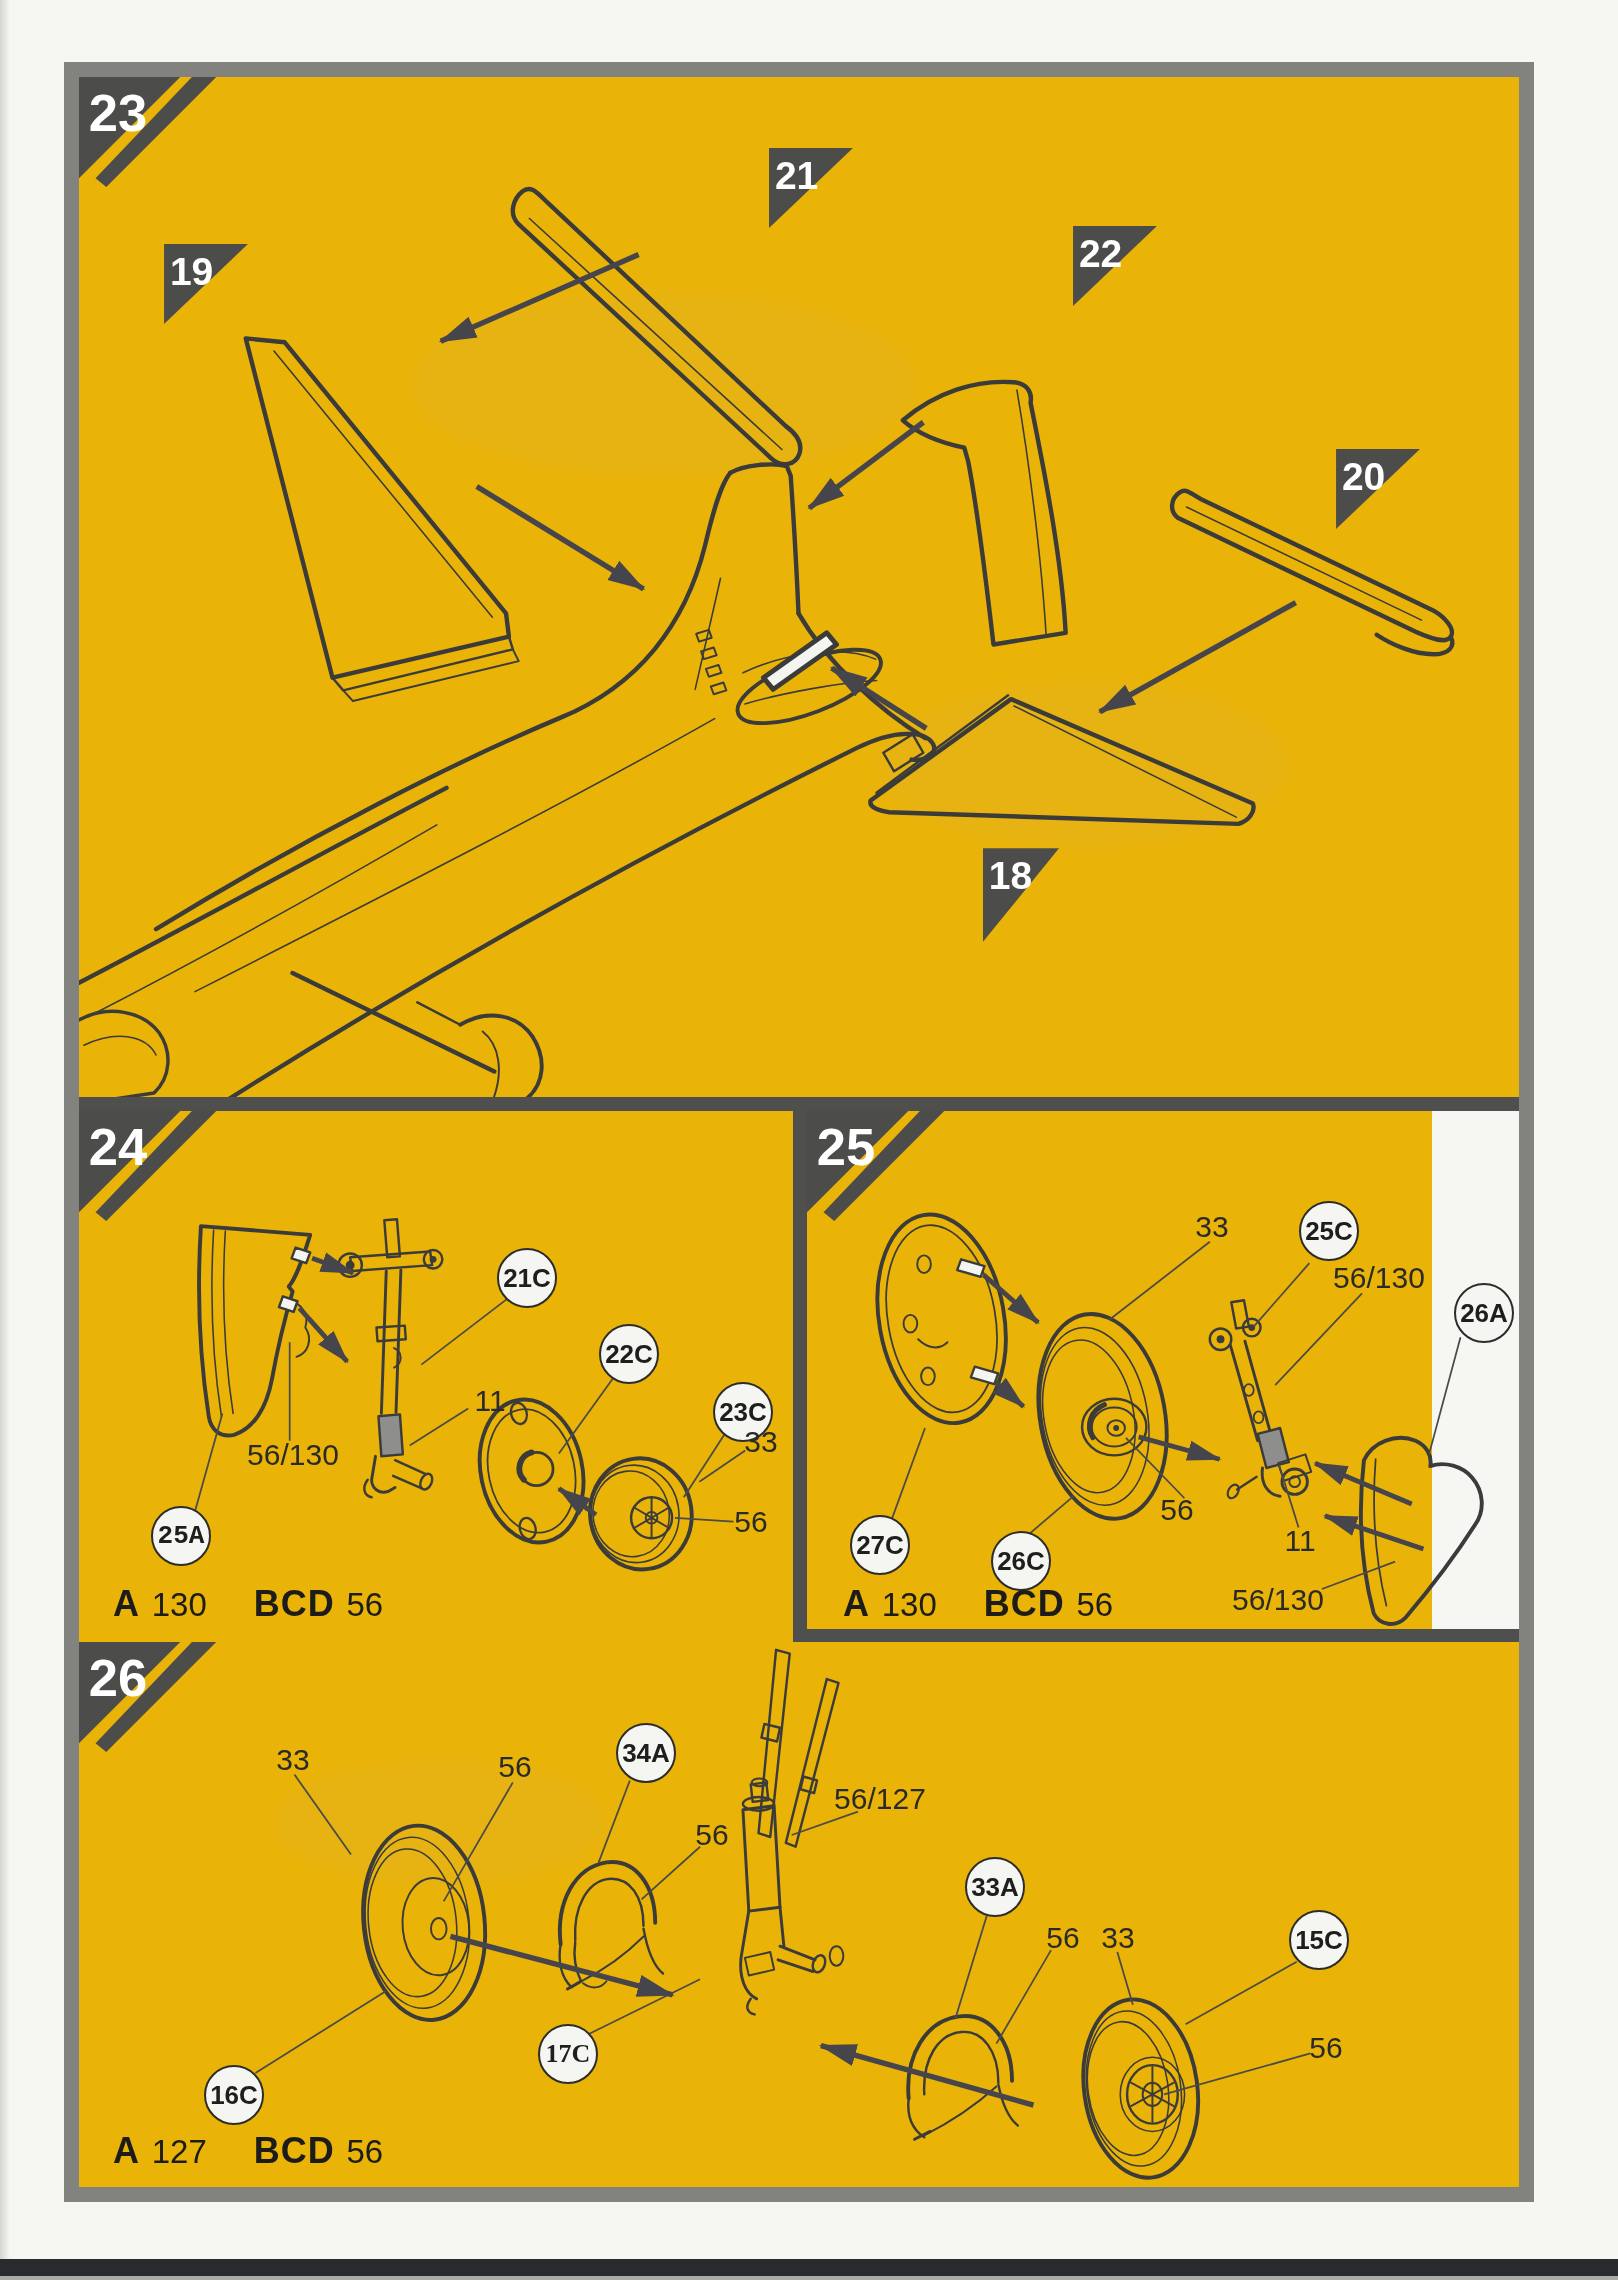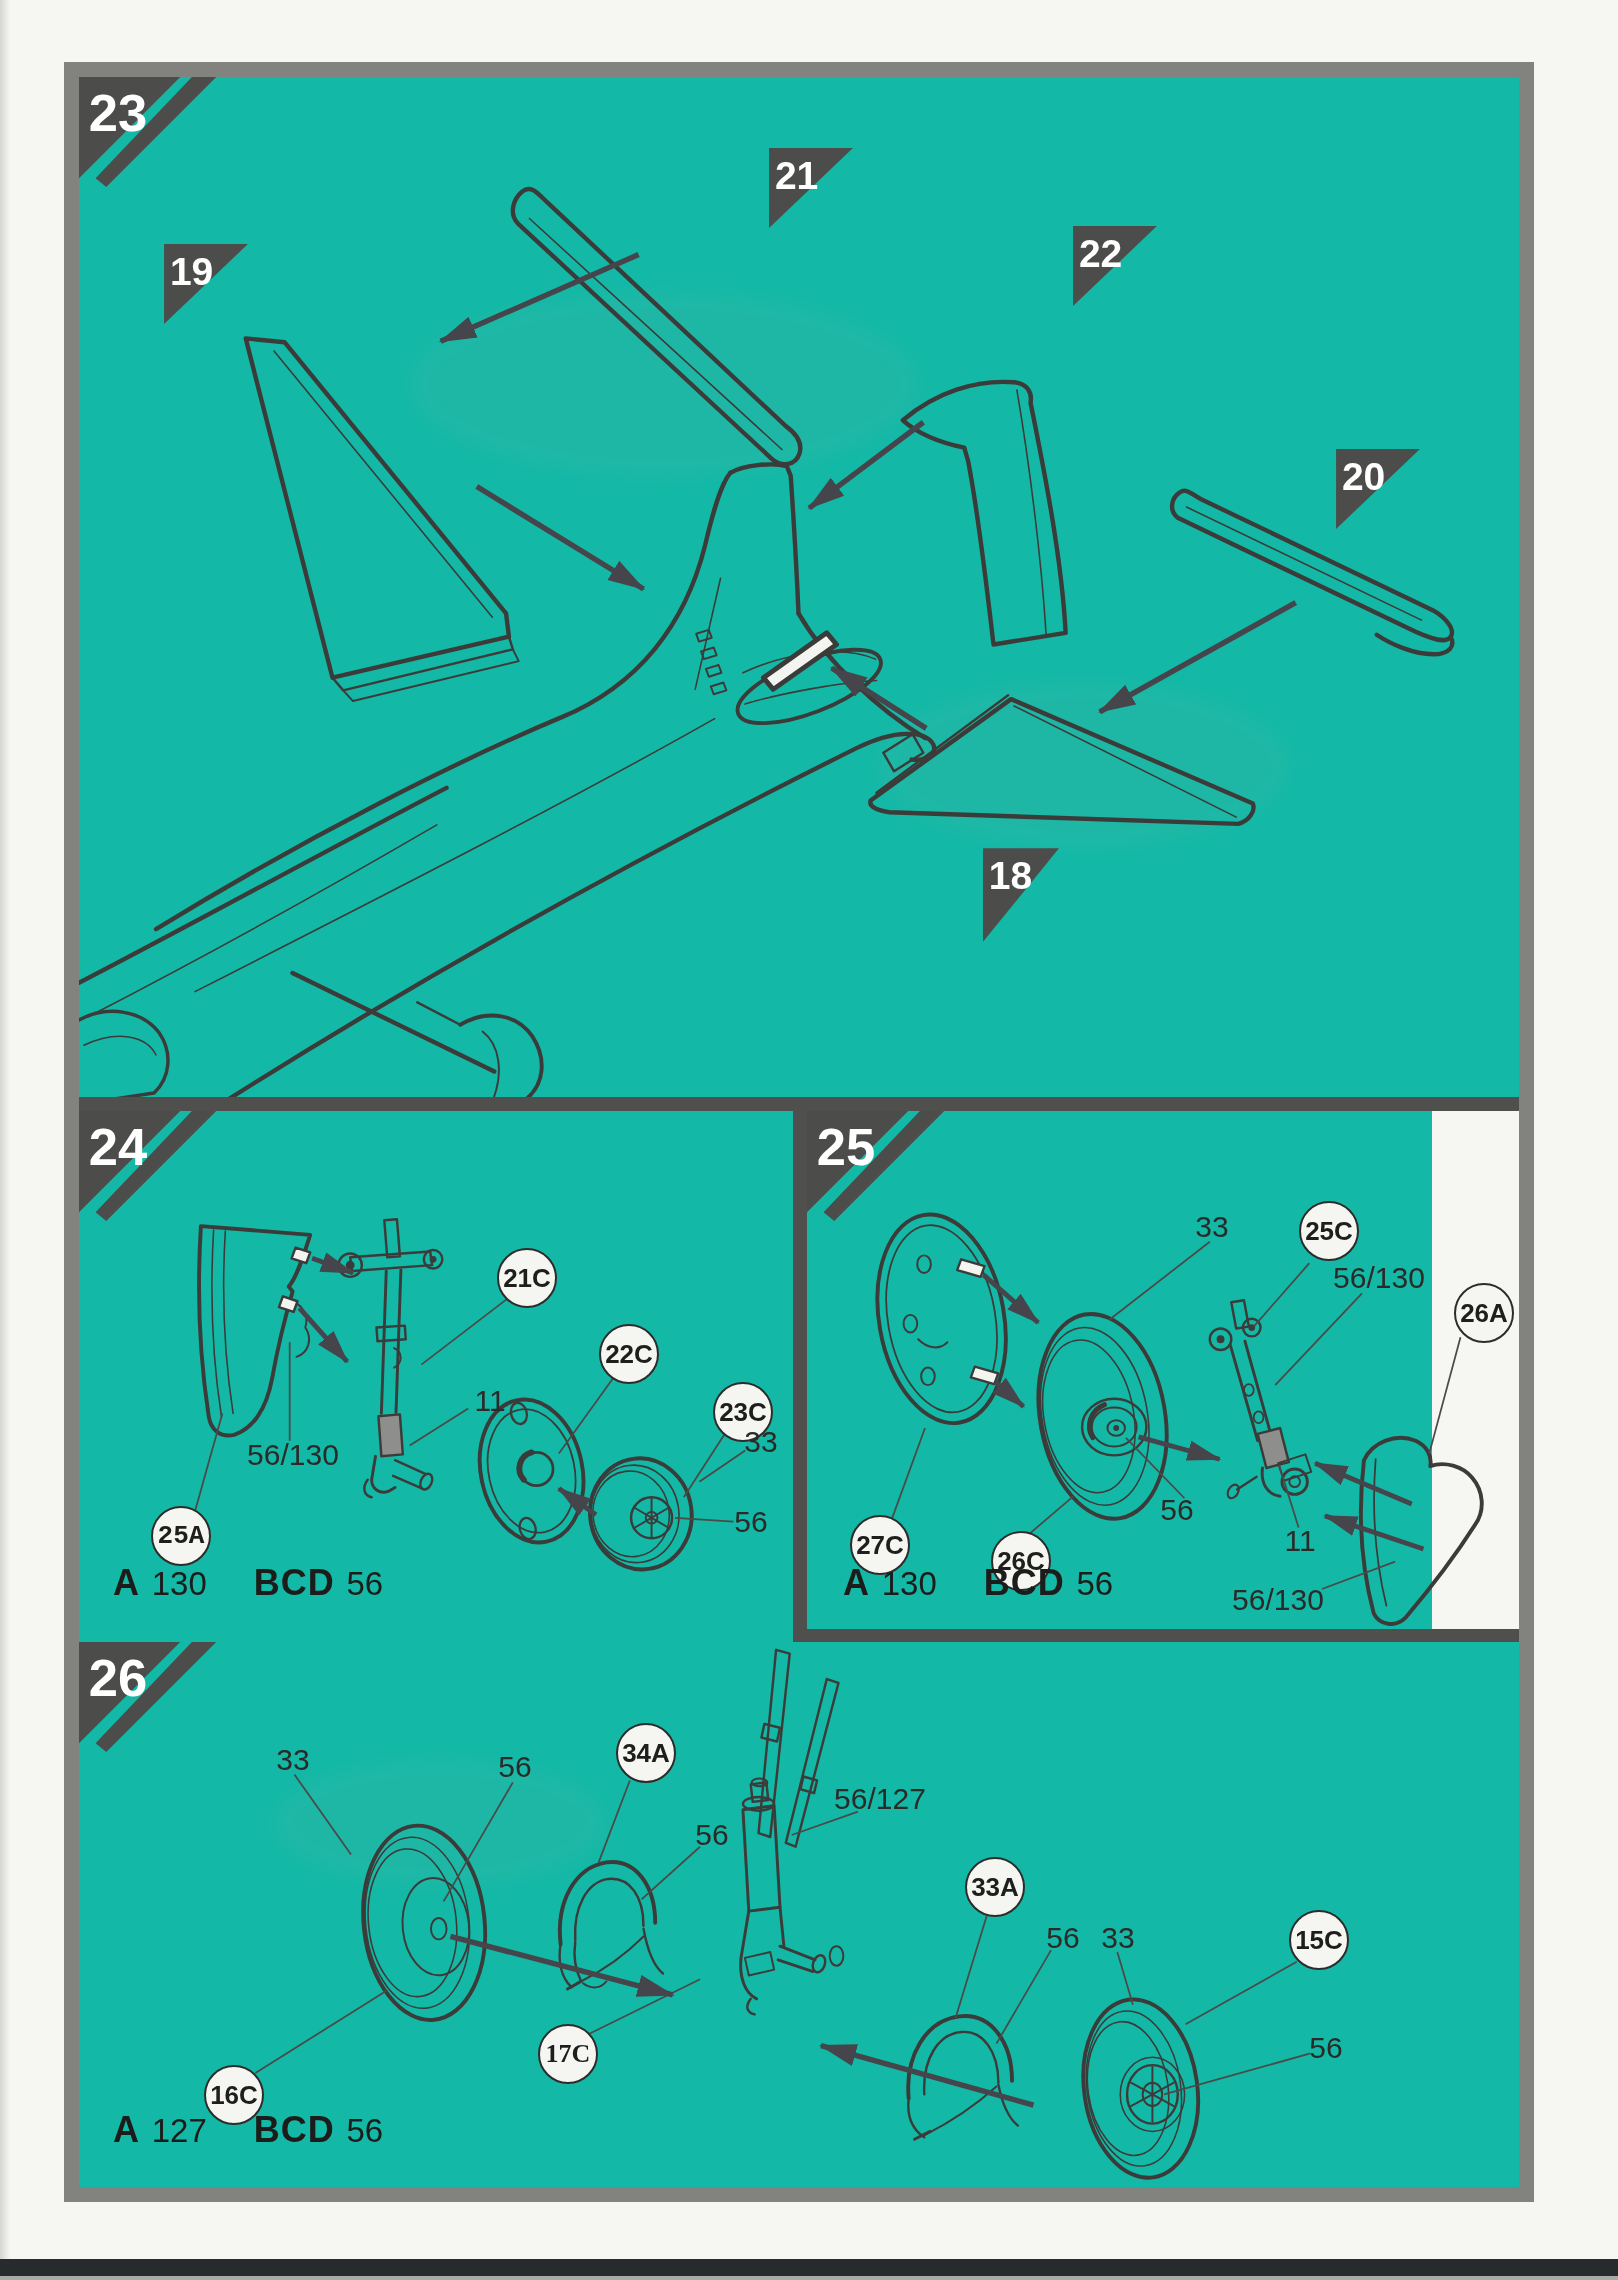--- a/index.html
+++ b/index.html
@@ -7,36 +7,36 @@
     position:relative;width:1619px;height:2280px;overflow:hidden;
     background:#f6f6f3;
     font-family:"Liberation Sans","DejaVu Sans",sans-serif;
   }
   .edge-shadow-left{position:absolute;left:0;top:0;width:9.8px;height:2280px;
     background:linear-gradient(90deg,rgba(60,60,55,.18),rgba(60,60,55,0));}
   .scan-bar{position:absolute;left:0;top:2259px;width:1619px;height:19.5px;background:#282b2d;}
   .scan-bar-edge{position:absolute;left:0;top:2276px;width:1619px;height:3.9px;background:#a9a9a5;}
   .border{position:absolute;background:#82827f;}
   .divider{position:absolute;background:#4f4f4d;}
-  .panel{position:absolute;background:#14b8a6;}
+  .panel{position:absolute;background:#eab308;}
   .panel svg.art{position:absolute;left:0;top:0;}
   .ghost{position:absolute;background:#b6b6ac;opacity:.06;filter:blur(6.8px);border-radius:50%;}
   .step-flag{position:absolute;left:0;top:0;}
   .part-flag{position:absolute;}
   .callout{
     position:absolute;width:60px;height:60px;border:2.9px solid #2c2c2a;border-radius:50%;
     background:#f5f5f2;display:flex;align-items:center;justify-content:center;
     font-weight:bold;font-size:26px;color:#1e1e1c;transform:translate(-50%,-50%);
     box-sizing:border-box;letter-spacing:0;
   }
   .plain-label{
     position:absolute;font-size:30px;color:#2a2a28;transform:translate(-50%,-50%);
     white-space:nowrap;
   }
-  .caption{position:absolute;white-space:nowrap;color:#1c1c1a;}
+  .caption{position:absolute;white-space:nowrap;color:#1c1c1a;margin-top:21px;}
   .caption .cap-letter{font-weight:bold;font-size:36px;letter-spacing:1px;}
   .caption .cap-num{font-size:33px;margin-left:11.7px;}
   .caption .cap-gap{margin-left:47px;}
   .flag-num{fill:#ffffff;font-family:"Liberation Sans","DejaVu Sans",sans-serif;font-weight:bold;}
 </style>
 </head>
 <body>
 
 <div class="page">
 

